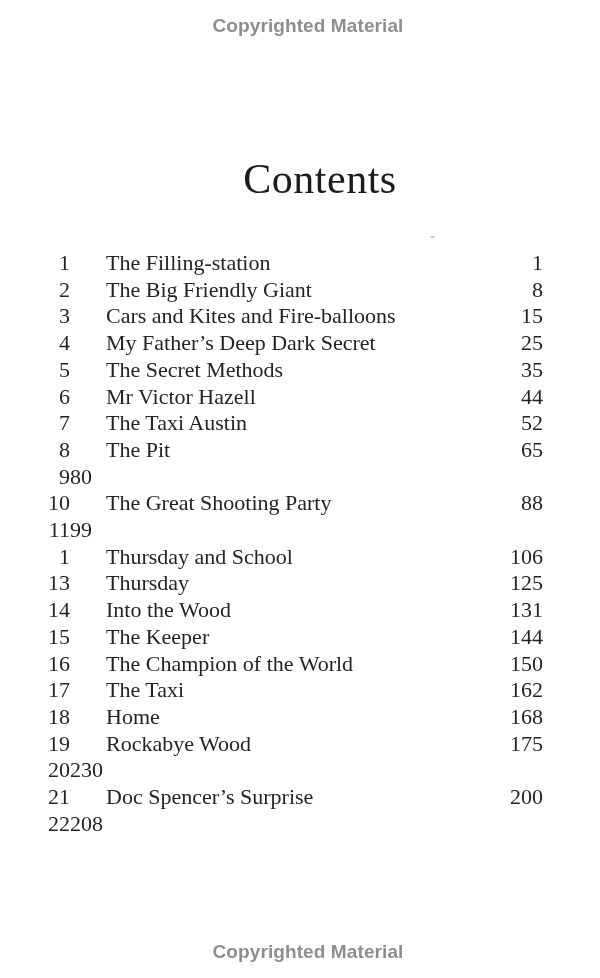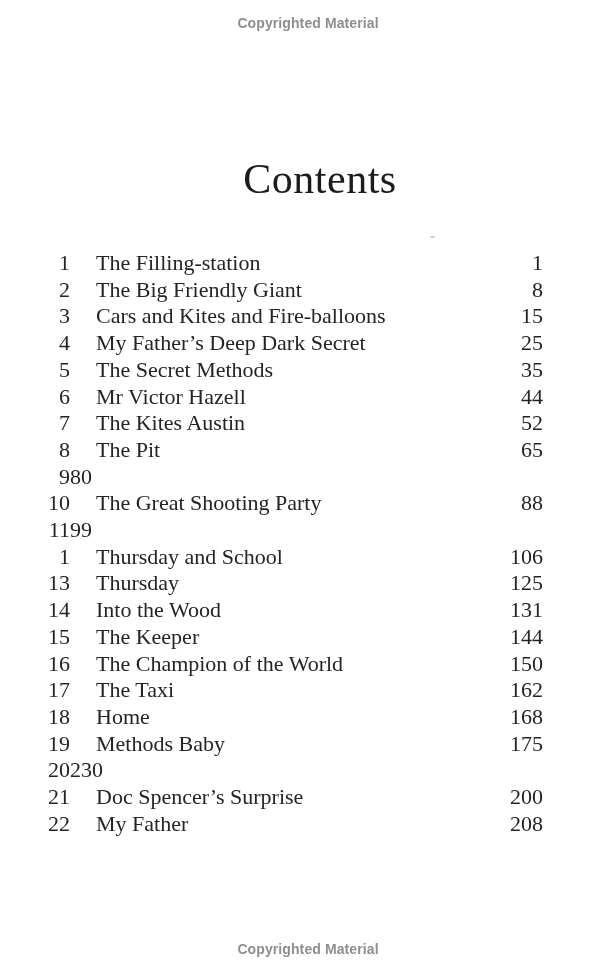--- a/index.html
+++ b/index.html
@@ -14,21 +14,21 @@
     overflow: hidden;
     font-family: "Liberation Serif", serif;
   }
   .copyright {
     position: absolute;
     left: 16px;
     right: 0;
     text-align: center;
     font-family: "Liberation Sans", sans-serif;
     font-weight: 700;
-    font-size: 14px;
+    font-size: 19px;
     letter-spacing: 0.1px;
     color: #8e8e8e;
   }
   .copyright-top { top: 15px; }
   .copyright-bottom { top: 941px; }
   .page-title {
     position: absolute;
     top: 130px;
     left: 0;
     right: 0;
@@ -54,21 +54,21 @@
     font-size: 22px;
     line-height: 26.7px;
     white-space: nowrap;
   }
   .toc-num {
     width: 30px;
     text-align: right;
     flex: 0 0 auto;
   }
   .toc-title {
-    margin-left: 26px;
+    margin-left: 36px;
     flex: 1 1 auto;
     overflow: hidden;
   }
   .toc-page {
     flex: 0 0 auto;
     text-align: right;
   }
   .speck {
     position: absolute;
     left: 430px;
@@ -114,21 +114,21 @@
       <span class="toc-title">The Secret Methods</span>
       <span class="toc-page">35</span>
     </div>
     <div class="toc-row">
       <span class="toc-num">6</span>
       <span class="toc-title">Mr Victor Hazell</span>
       <span class="toc-page">44</span>
     </div>
     <div class="toc-row">
       <span class="toc-num">7</span>
-      <span class="toc-title">The Kites Austin</span>
+      <span class="toc-title">The Taxi Austin</span>
       <span class="toc-page">52</span>
     </div>
     <div class="toc-row">
       <span class="toc-num">8</span>
       <span class="toc-title">The Pit</span>
       <span class="toc-page">65</span>
     </div>
     <div class="toc-row">
       <span class="toc-num">9</span>
       <span class="toc-page">80</span>
@@ -172,32 +172,31 @@
       <span class="toc-title">The Taxi</span>
       <span class="toc-page">162</span>
     </div>
     <div class="toc-row">
       <span class="toc-num">18</span>
       <span class="toc-title">Home</span>
       <span class="toc-page">168</span>
     </div>
     <div class="toc-row">
       <span class="toc-num">19</span>
-      <span class="toc-title">Methods Baby</span>
+      <span class="toc-title">Rockabye Wood</span>
       <span class="toc-page">175</span>
     </div>
     <div class="toc-row">
       <span class="toc-num">20</span>
       <span class="toc-page">230</span>
     </div>
     <div class="toc-row">
       <span class="toc-num">21</span>
       <span class="toc-title">Doc Spencer’s Surprise</span>
       <span class="toc-page">200</span>
     </div>
     <div class="toc-row">
       <span class="toc-num">22</span>
-      <span class="toc-title">My Father</span>
       <span class="toc-page">208</span>
     </div>
   </div>
 
 <div class="copyright copyright-bottom">Copyrighted Material</div>
 
 </body></html>

